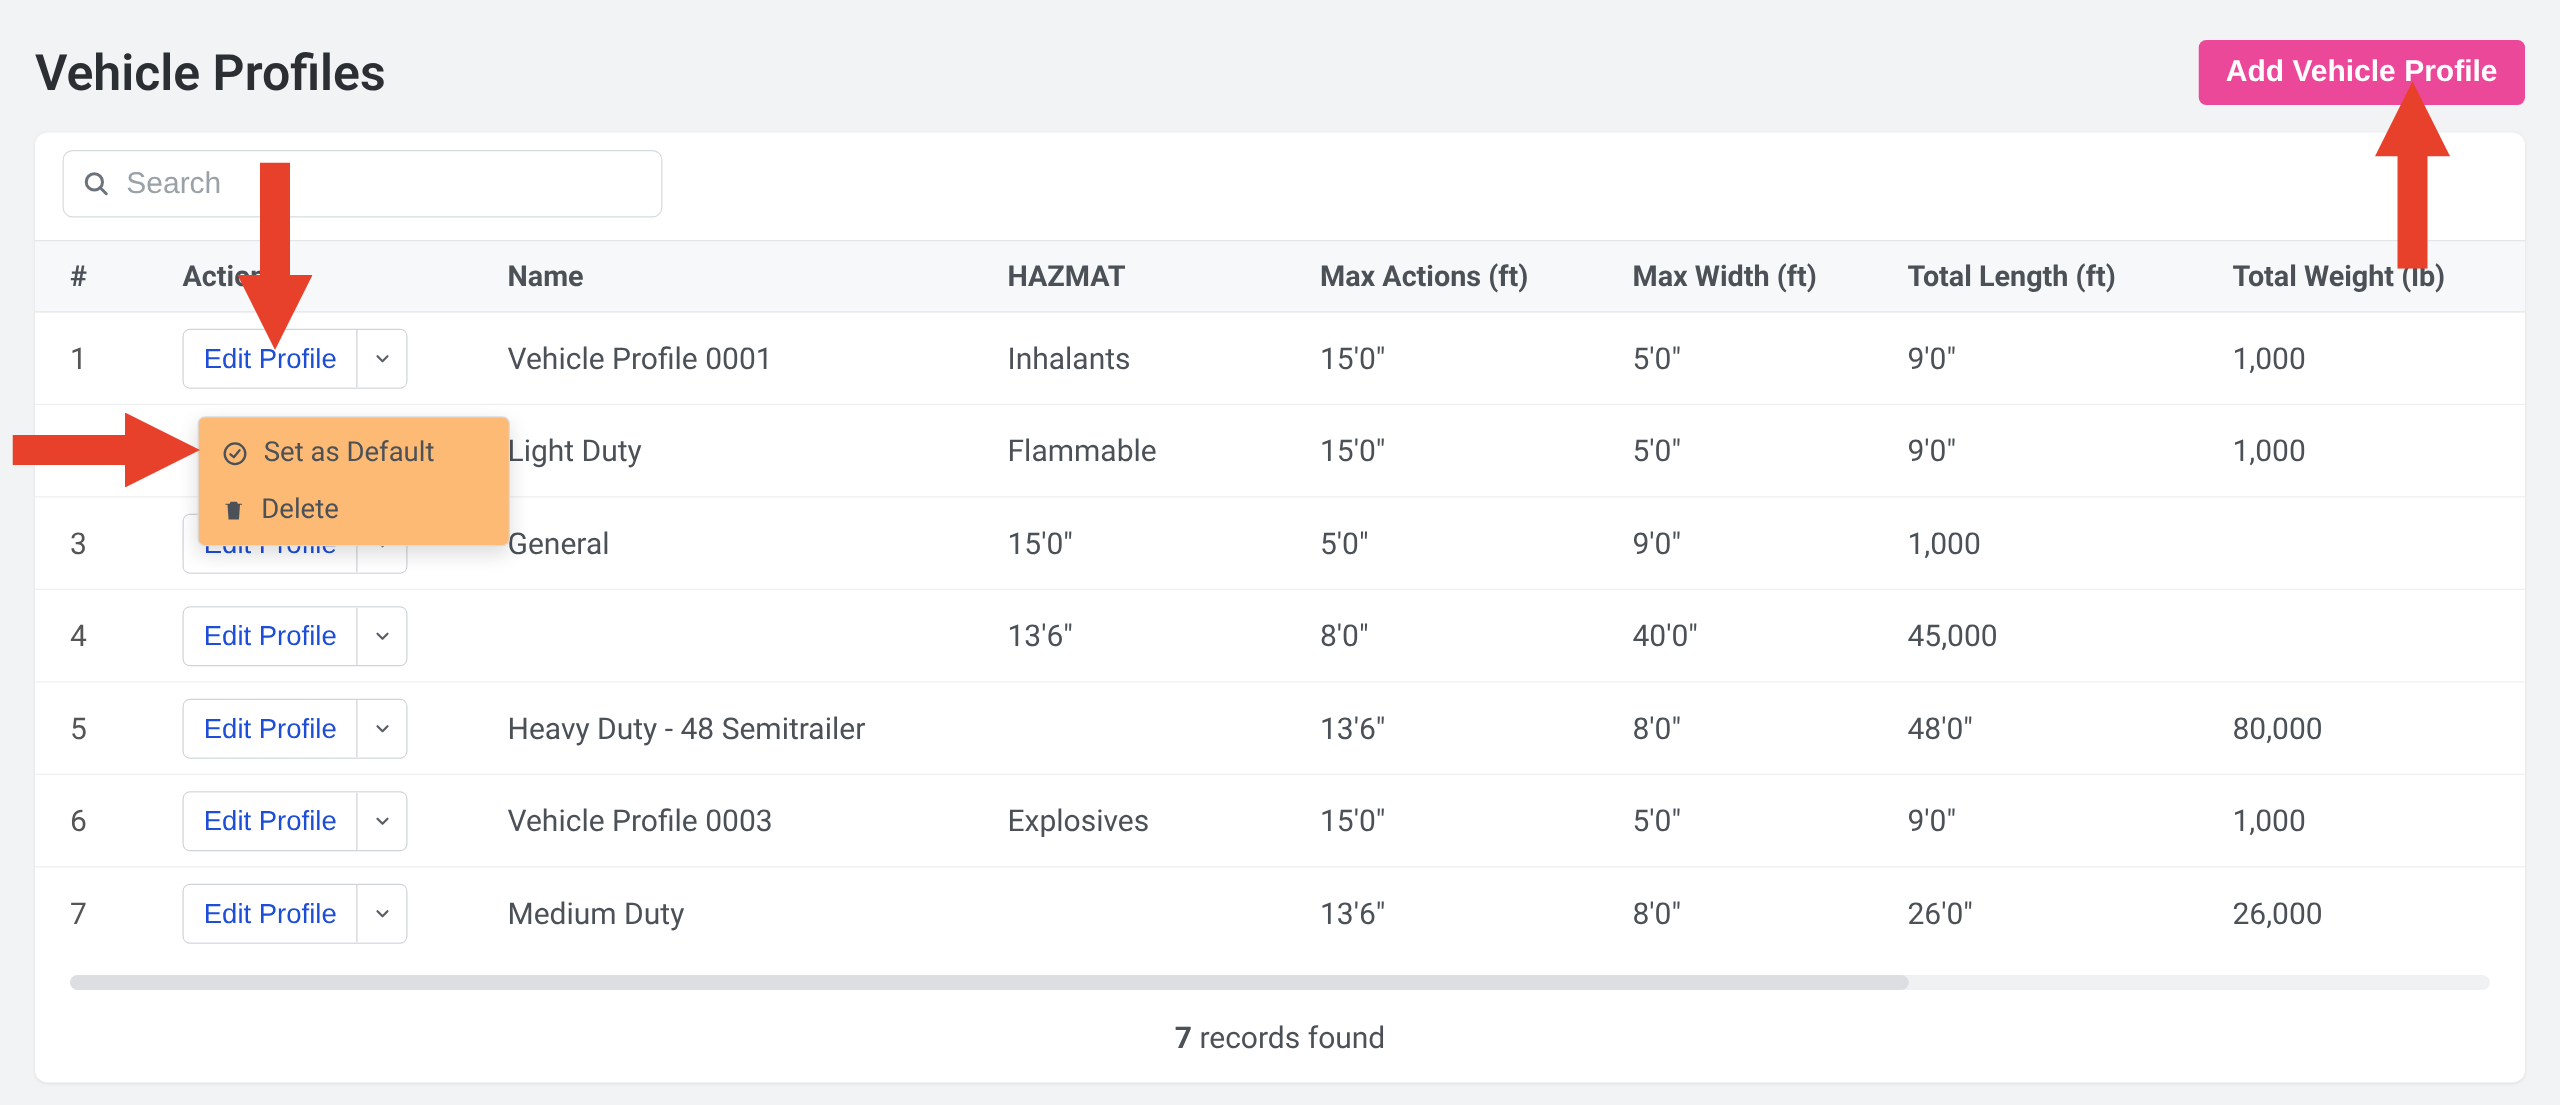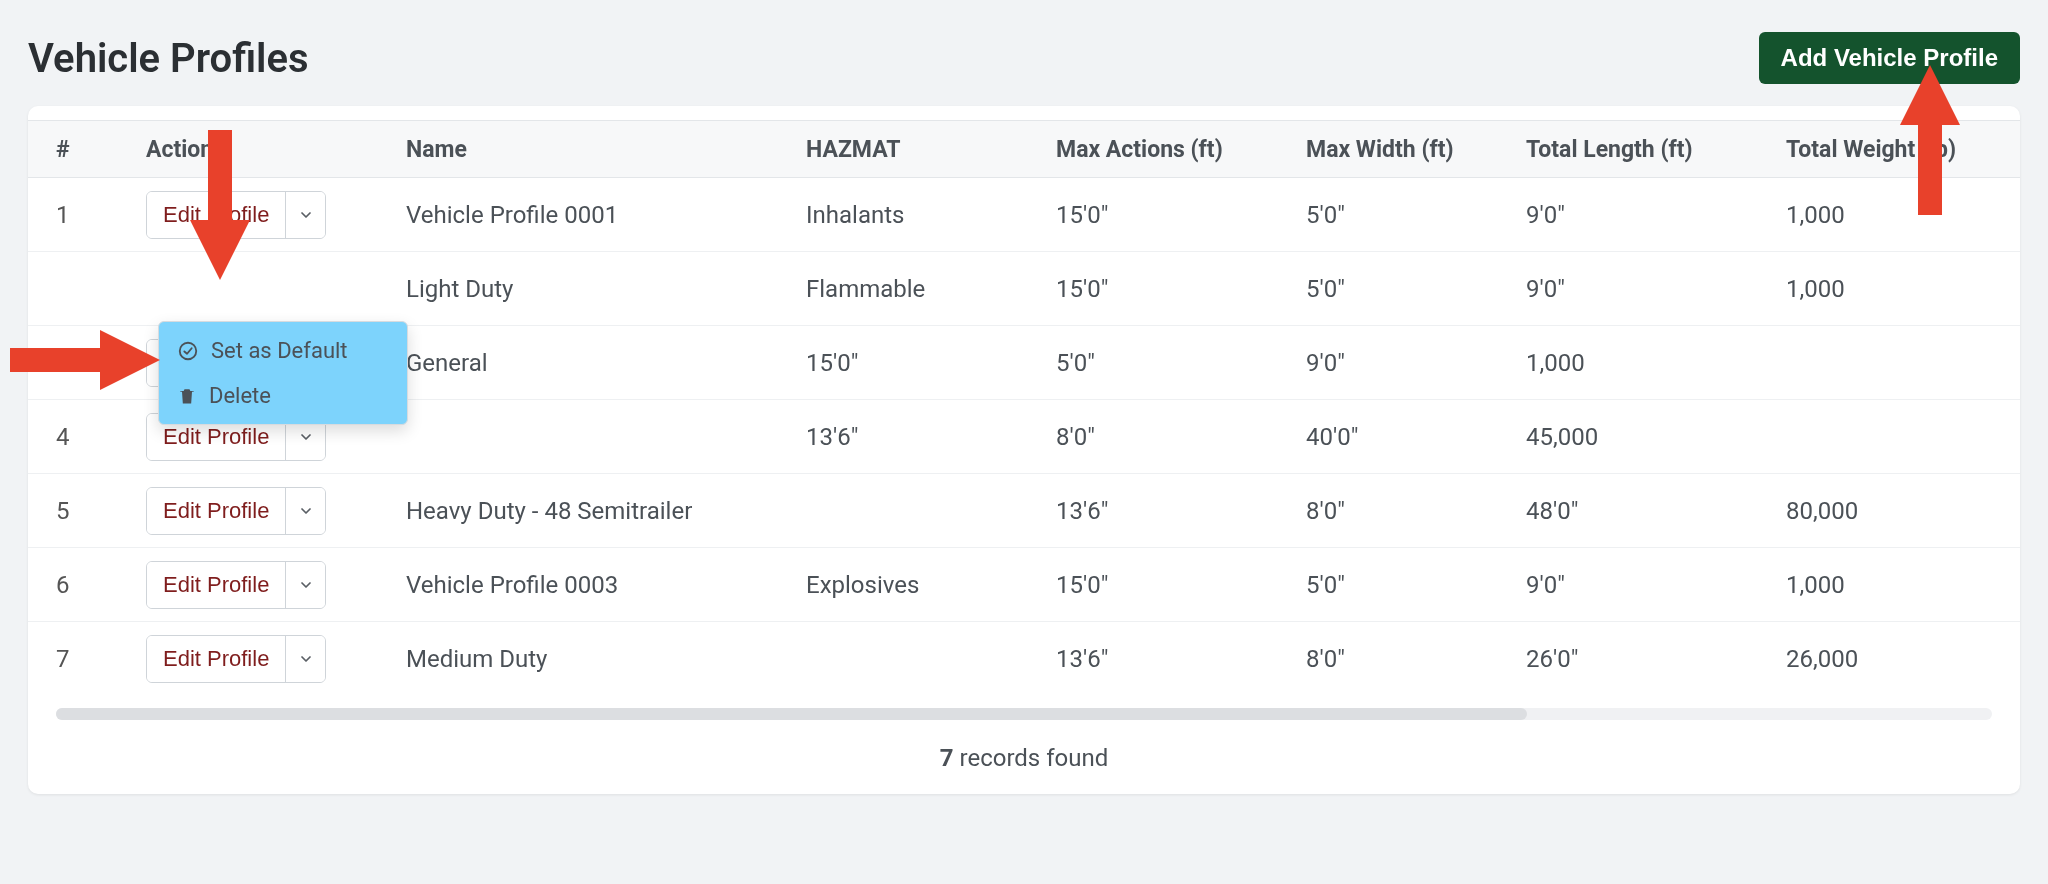--- a/index.html
+++ b/index.html
@@ -20,21 +20,21 @@
     align-items:center;
     justify-content:space-between;
     margin-bottom:22px;
   }
   .page-title {
     font-size:40px;
     font-weight:600;
     color:#2b2f33;
   }
   .btn-primary {
-    background:#14532d;
+    background:#ec4899;
     color:#fff;
     font-size:24px;
     font-weight:600;
     padding:12px 22px;
     border-radius:6px;
     border:none;
     cursor:pointer;
   }
   .card {
     background:#fff;
@@ -91,39 +91,39 @@
     border:1px solid #cfd4d9;
     border-radius:6px;
     overflow:hidden;
     height:48px;
   }
   .edit-split .edit-btn {
     background:#fff;
     border:none;
     padding:0 16px;
     font-size:22px;
-    color:#7f1d1d;
+    color:#1d4ed8;
     display:flex; align-items:center;
     cursor:pointer;
   }
   .edit-split .caret {
     width:40px;
     background:#fff;
     border:none;
     border-left:1px solid #cfd4d9;
     display:flex; align-items:center; justify-content:center;
     cursor:pointer;
   }
   .dropdown {
     position:absolute;
     z-index:5;
-    top:321px;
+    top:333px;
     left:158px;
     width:250px;
-    background:#7dd3fc;
+    background:#fdba74;
     border:1px solid #d7dbdf;
     border-radius:6px;
     box-shadow:0 6px 16px rgba(0,0,0,.14);
     padding:6px 0;
   }
   .dropdown-item {
     display:flex;
     align-items:center;
     gap:12px;
     padding:10px 18px;
@@ -161,20 +161,29 @@
 </head>
 <body>
 
 <div class="page">
   <div class="header-row">
     <div class="page-title">Vehicle Profiles</div>
     <button class="btn-primary">Add Vehicle Profile</button>
   </div>
 
   <div class="card">
+    <div class="search-wrap">
+      <div class="search-box">
+        <svg width="24" height="24" viewBox="0 0 24 24" fill="none" stroke="#6c727a" stroke-width="2.4" stroke-linecap="round" stroke-linejoin="round">
+            <circle cx="10.5" cy="10.5" r="6.5"></circle>
+            <line x1="20" y1="20" x2="15.2" y2="15.2"></line>
+          </svg>
+        <input type="text" placeholder="Search" style="">
+      </div>
+    </div>
 
     <div class="tbl-head">
       <div>#</div>
       <div>Actions</div>
       <div>Name</div>
       <div>HAZMAT</div>
       <div>Max Actions (ft)</div>
       <div>Max Width (ft)</div>
       <div>Total Length (ft)</div>
       <div>Total Weight (lb)</div>

